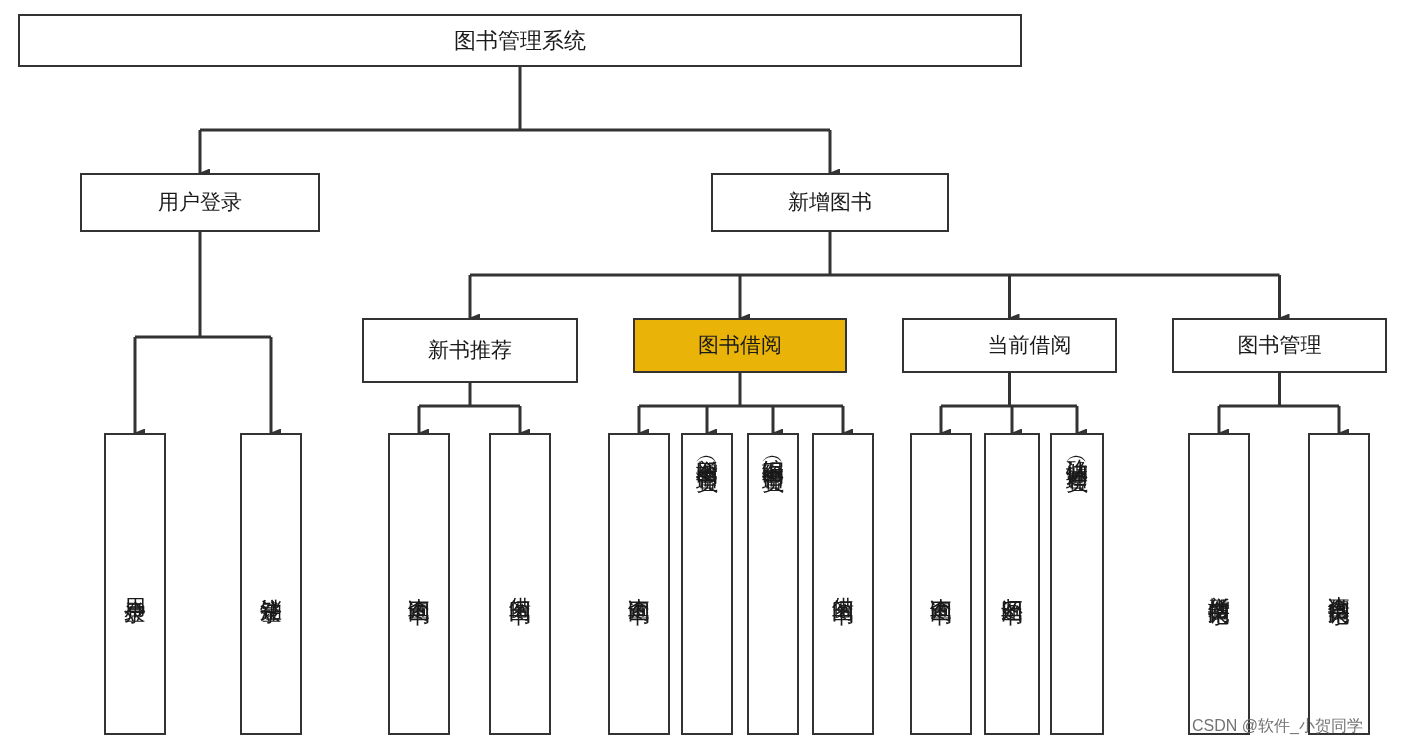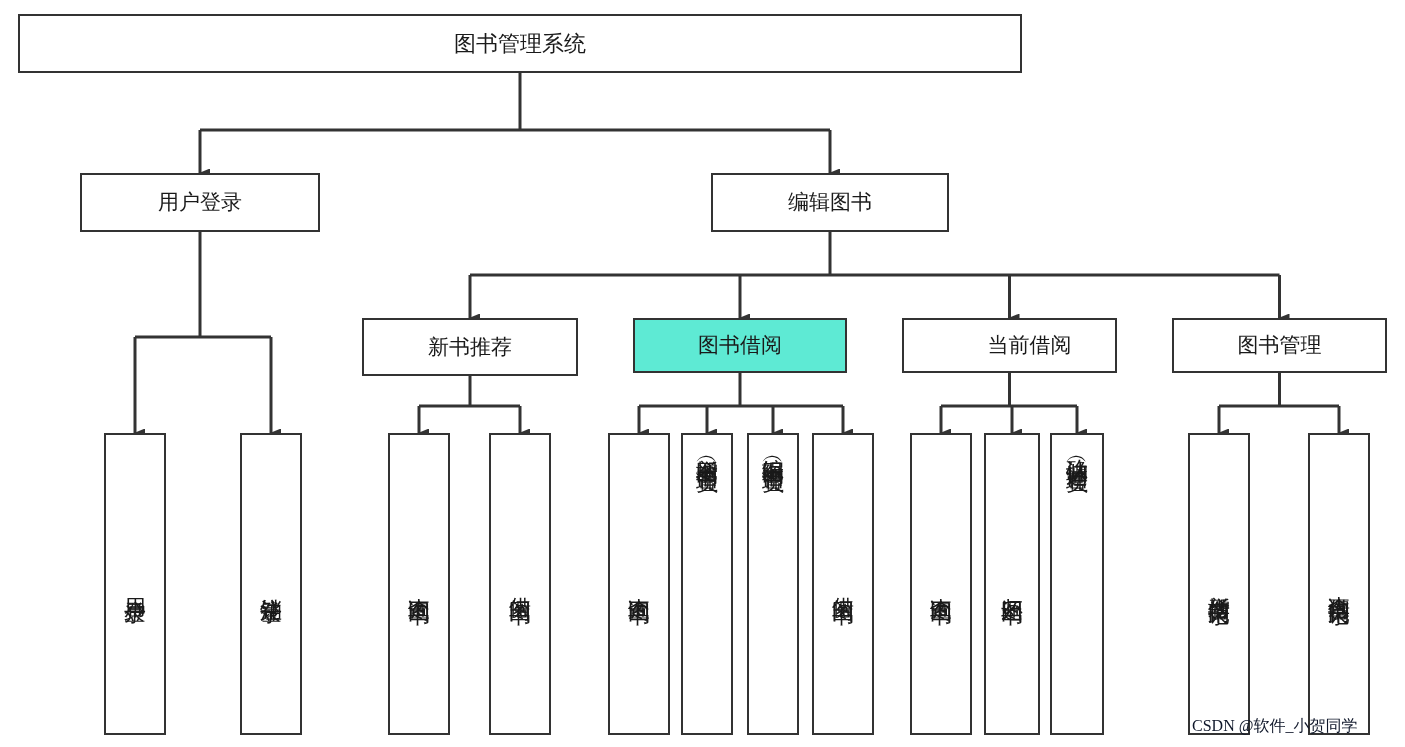--- a/index.html
+++ b/index.html
@@ -65,24 +65,24 @@
     white-space: nowrap;
   }
   
   .node.vertical.centered {
     align-items: center;
     padding-top: 0;
   }
   .watermark {
     position: absolute;
     font-size: 16px;
-    color: #0f172a;
+    color: #737373;
     white-space: nowrap;
     z-index: 5;
-    font-family: Liberation Serif, serif;
+    font-family: Liberation Sans, sans-serif;
   }
 </style>
 </head>
 <body>
 
 <div id="diagram-root">
 
   <svg id="edges-layer" width="1405" height="747" viewBox="0 0 1405 747" xmlns="http://www.w3.org/2000/svg">
     <defs>
       <marker id="arrowhead" markerWidth="9" markerHeight="11" refX="4.5" refY="10" orient="auto" markerUnits="userSpaceOnUse">
@@ -120,33 +120,33 @@
         <line x1="1012" y1="406" x2="1012" y2="433" stroke="#333333" stroke-width="3" marker-end="url(#arrowhead)"></line>
         <line x1="1077" y1="406" x2="1077" y2="433" stroke="#333333" stroke-width="3" marker-end="url(#arrowhead)"></line>
         <line x1="1279.5" y1="373" x2="1279.5" y2="406" stroke="#333333" stroke-width="3"></line>
         <line x1="1219" y1="406" x2="1339" y2="406" stroke="#333333" stroke-width="3"></line>
         <line x1="1219" y1="406" x2="1219" y2="433" stroke="#333333" stroke-width="3" marker-end="url(#arrowhead)"></line>
         <line x1="1339" y1="406" x2="1339" y2="433" stroke="#333333" stroke-width="3" marker-end="url(#arrowhead)"></line>
       </g>
   </svg>
 
   <div id="nodes-layer">
-      <div class="node horizontal root" style="left: 18px; top: 14px; width: 1004px; height: 59px; border-color: rgb(51, 51, 51); background: rgb(255, 255, 255);">
+      <div class="node horizontal root" style="left: 18px; top: 14px; width: 1004px; height: 53px; border-color: rgb(51, 51, 51); background: rgb(255, 255, 255);">
         <span class="node-label">图书管理系统</span>
       </div>
       <div class="node horizontal" style="left: 80px; top: 173px; width: 240px; height: 59px; border-color: rgb(51, 51, 51); background: rgb(255, 255, 255);">
         <span class="node-label">用户登录</span>
       </div>
       <div class="node horizontal" style="left: 711px; top: 173px; width: 238px; height: 59px; border-color: rgb(51, 51, 51); background: rgb(255, 255, 255);">
-        <span class="node-label">编辑图书</span>
+        <span class="node-label">新增图书</span>
       </div>
-      <div class="node horizontal" style="left: 362px; top: 318px; width: 216px; height: 58px; border-color: rgb(51, 51, 51); background: rgb(255, 255, 255);">
+      <div class="node horizontal" style="left: 362px; top: 318px; width: 216px; height: 65px; border-color: rgb(51, 51, 51); background: rgb(255, 255, 255);">
         <span class="node-label">新书推荐</span>
       </div>
-      <div class="node horizontal" style="left: 633px; top: 318px; width: 214px; height: 55px; border-color: rgb(51, 51, 51); background: #5eead4;">
+      <div class="node horizontal" style="left: 633px; top: 318px; width: 214px; height: 55px; border-color: rgb(51, 51, 51); background: #eab308;">
         <span class="node-label">图书借阅</span>
       </div>
       <div class="node horizontal" style="left: 902px; top: 318px; width: 215px; height: 55px; border-color: rgb(51, 51, 51); background: rgb(255, 255, 255); padding-left: 40px;">
         <span class="node-label">当前借阅</span>
       </div>
       <div class="node horizontal" style="left: 1172px; top: 318px; width: 215px; height: 55px; border-color: rgb(51, 51, 51); background: rgb(255, 255, 255);">
         <span class="node-label">图书管理</span>
       </div>
       <div class="node vertical centered" style="left: 104px; top: 433px; width: 62px; height: 302px; border-color: rgb(51, 51, 51); background: rgb(255, 255, 255);">
         <span class="node-label">用户登录</span>

